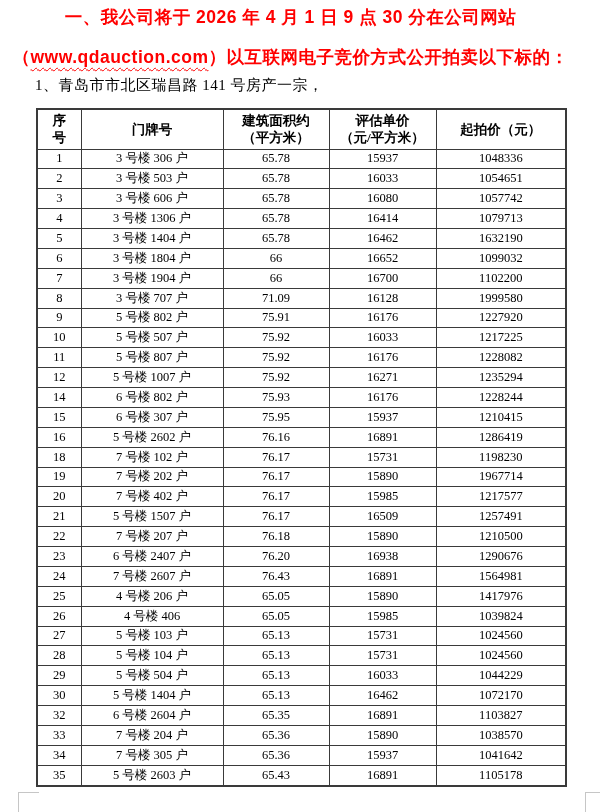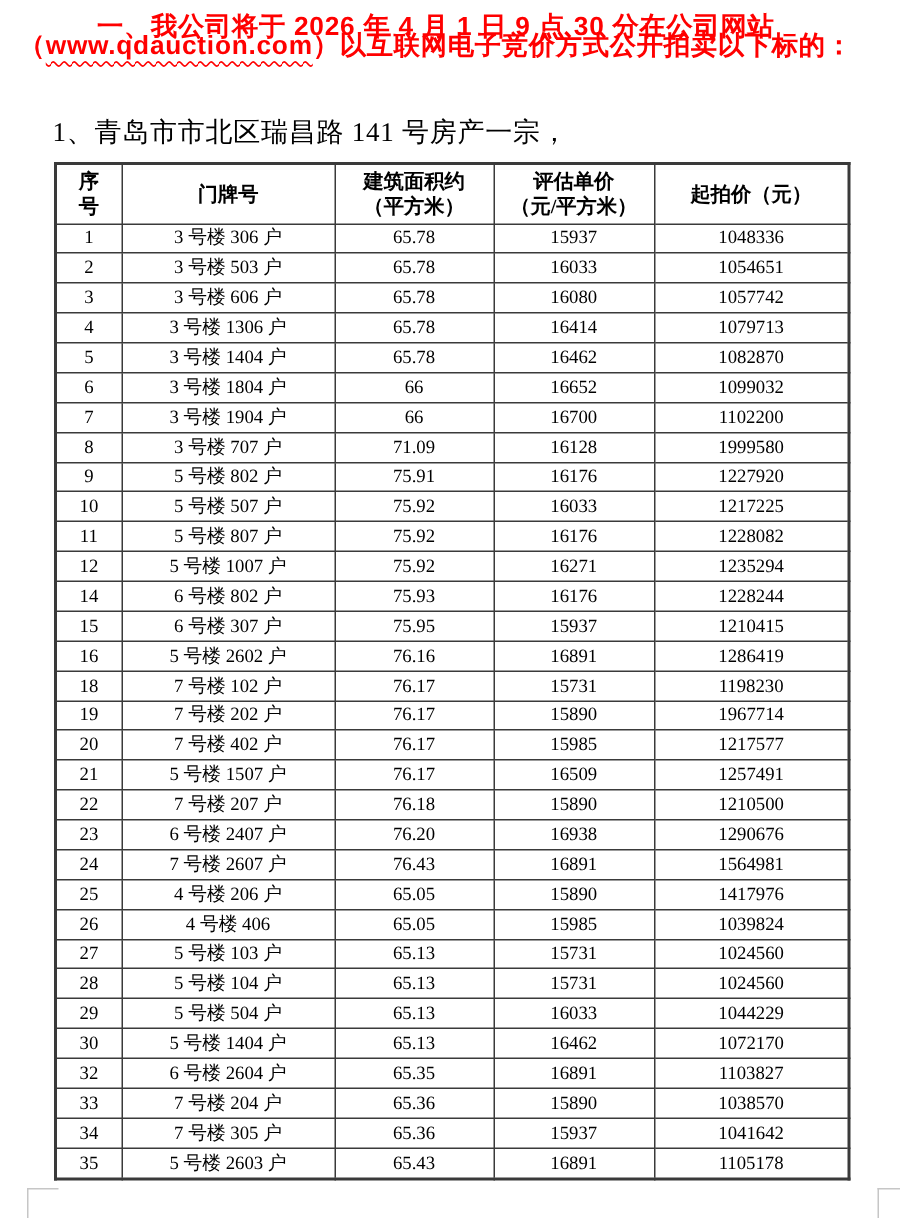--- a/index.html
+++ b/index.html
@@ -8,30 +8,30 @@
     position:relative; width:600px; height:812px; overflow:hidden; background:#ffffff;
     font-family:"Liberation Serif","DejaVu Serif",serif; color:#000;
   }
   .title {
     position:absolute; left:0; width:581px; text-align:center;
     font-family:"Liberation Sans","DejaVu Sans",sans-serif;
     font-weight:bold; font-size:17.5px; letter-spacing:0.5px; color:#ff0000;
     white-space:nowrap;
   }
   .title-1 { top:5px; }
-  .title-2 { top:18px; }
+  .title-2 { top:45px; }
   .url {
     text-decoration-line:underline;
     text-decoration-style:wavy;
     text-decoration-color:#ff0000;
     text-decoration-thickness:1px;
     text-underline-offset:4px;
   }
   .subtitle {
-    position:absolute; left:35px; top:76px; font-size:18px; color:#000;
+    position:absolute; left:35px; top:76px; font-size:15px; color:#000;
     letter-spacing:0.5px; white-space:nowrap;
   }
   table.auction {
     position:absolute; left:36px; top:108px; width:529px; height:679px;
     border-collapse:collapse; table-layout:fixed;
     border:2px solid #3a3a3a;
   }
   table.auction th, table.auction td {
     border:1px solid #3a3a3a; text-align:center; vertical-align:middle;
     overflow:hidden; white-space:nowrap; padding:0;
@@ -103,21 +103,21 @@
           <td>3 号楼 1306 户</td>
           <td>65.78</td>
           <td>16414</td>
           <td>1079713</td>
         </tr>
         <tr>
           <td>5</td>
           <td>3 号楼 1404 户</td>
           <td>65.78</td>
           <td>16462</td>
-          <td>1082870</td>
+          <td>1632190</td>
         </tr>
         <tr>
           <td>6</td>
           <td>3 号楼 1804 户</td>
           <td>66</td>
           <td>16652</td>
           <td>1099032</td>
         </tr>
         <tr>
           <td>7</td>

